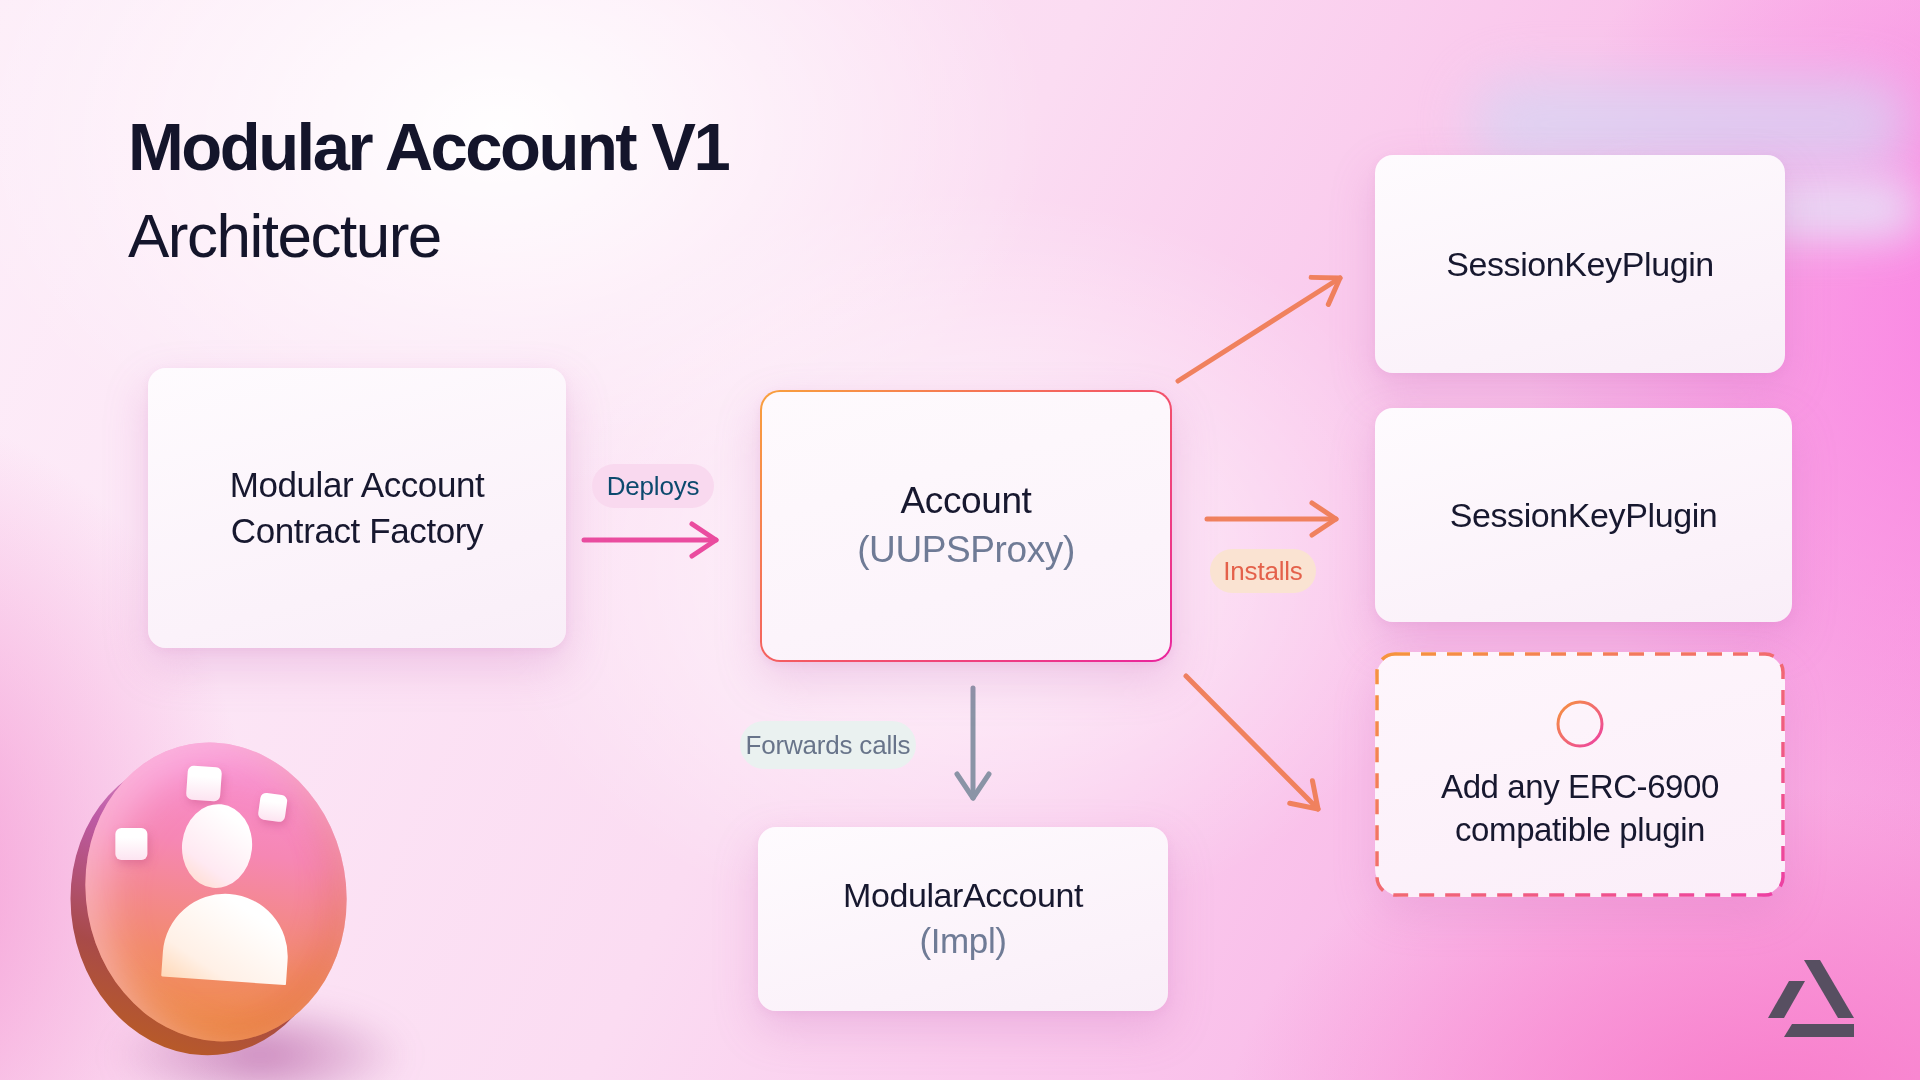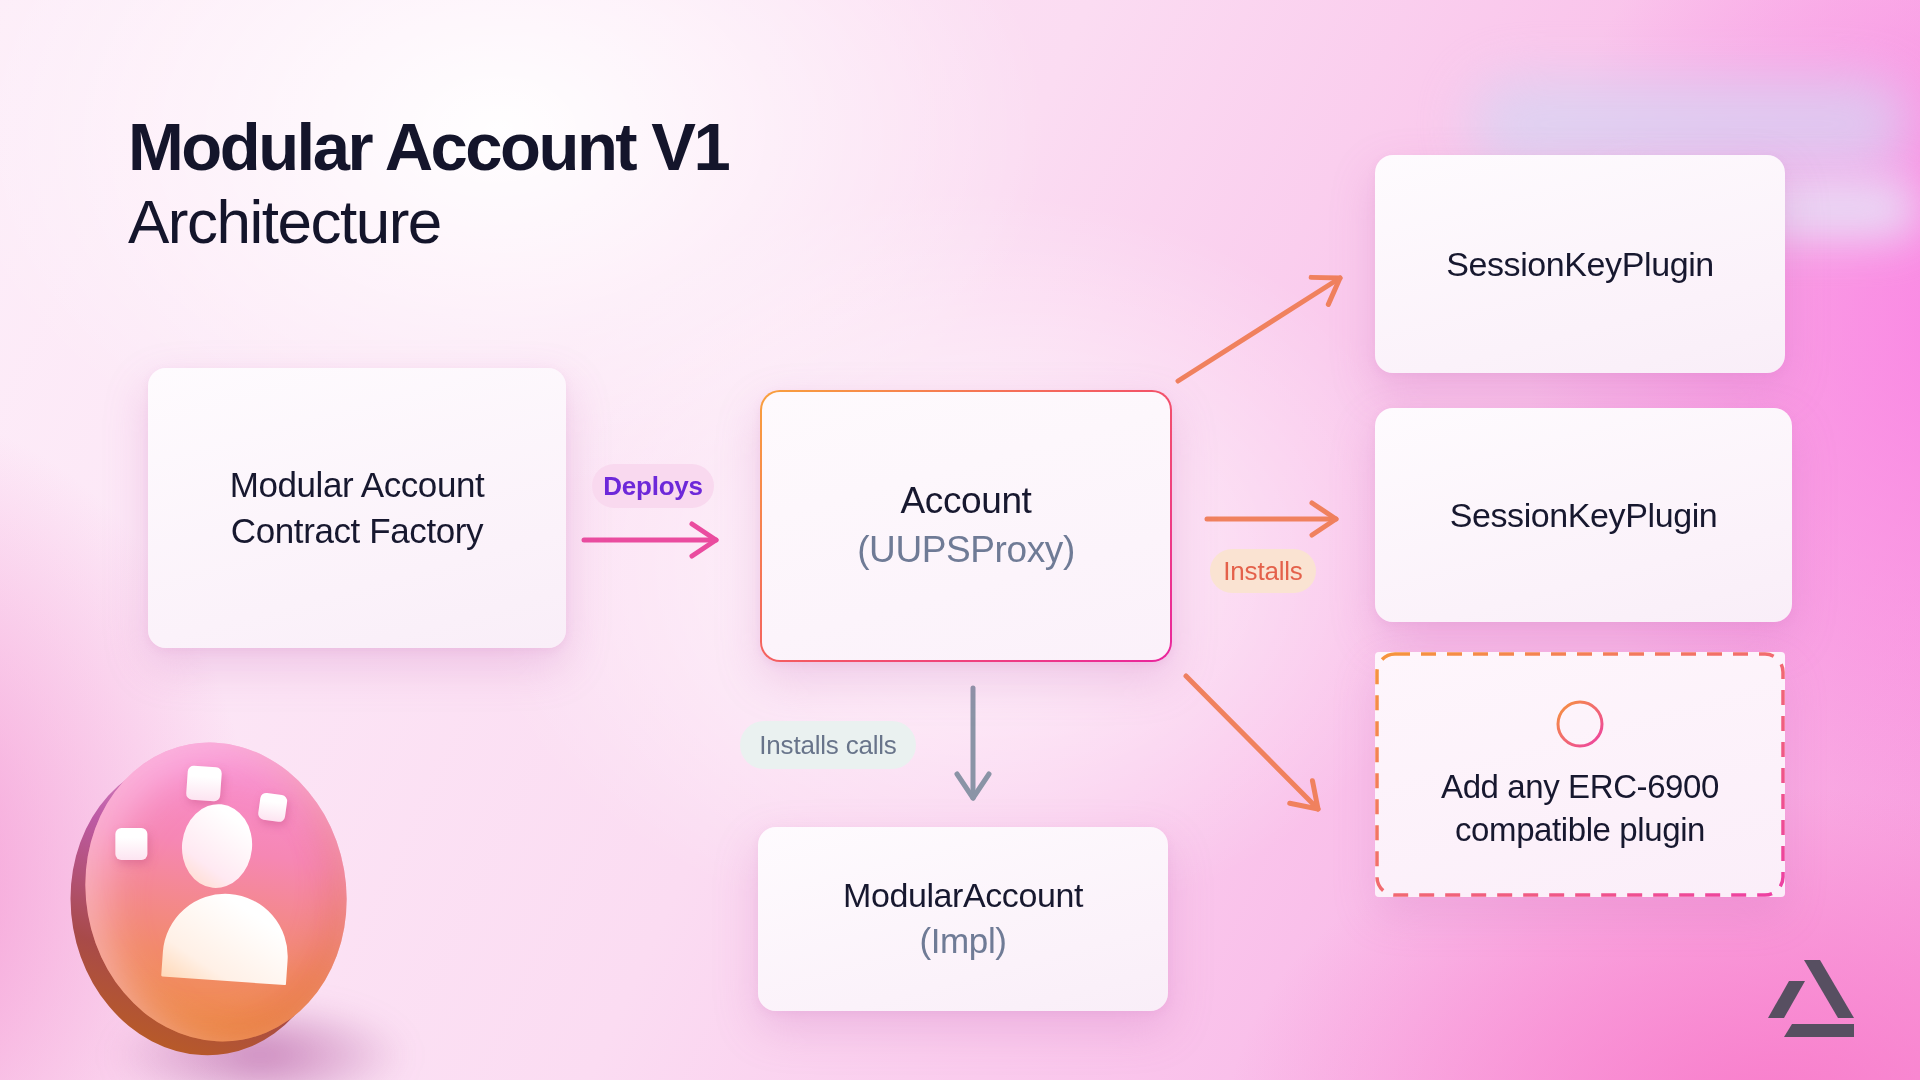--- a/index.html
+++ b/index.html
@@ -14,21 +14,21 @@
       radial-gradient(900px 560px at 92% 104%, rgba(248,120,200,.9) 0%, rgba(248,120,200,0) 60%),
       radial-gradient(640px 820px at -6% 82%, rgba(243,138,205,.85) 0%, rgba(243,138,205,0) 58%),
       linear-gradient(115deg,#fdeef9 0%,#fbdcf2 45%,#f9b9e8 78%,#f89ddd 100%);
   }
   .cloud{position:absolute;pointer-events:none;}
   .cloud1{left:1470px;top:78px;width:440px;height:92px;background:#d7d5f3;border-radius:60px;filter:blur(26px);opacity:.75;}
   .cloud2{left:1600px;top:178px;width:320px;height:62px;background:#e7e4f8;border-radius:40px;filter:blur(22px);opacity:.85;}
 
   .title{position:absolute;left:128px;top:112px;color:#14152b;}
   .title .l1{font-size:67px;font-weight:700;letter-spacing:-2.5px;line-height:1.04;margin:0;}
-  .title .l2{font-size:62px;font-weight:400;letter-spacing:-1.5px;line-height:1.1;margin:6px 0 0 0;}
+  .title .l2{font-size:62px;font-weight:400;letter-spacing:-1.5px;line-height:1.1;margin:20px 0 0 0;}
 
   .node{
     position:absolute;display:flex;flex-direction:column;align-items:center;justify-content:center;
     background:linear-gradient(165deg,#fefbfe 0%,#fbf2fa 70%,#f9eef8 100%);
     border-radius:18px;text-align:center;color:#17182f;
     box-shadow:0 18px 44px rgba(198,104,182,.25),0 3px 8px rgba(198,104,182,.10);
   }
   .node .label{font-size:34px;letter-spacing:-.4px;line-height:1.32;color:#17182f;}
   .node .sub{font-size:36px;letter-spacing:-.4px;line-height:1.32;color:#6f7b96;}
 
@@ -40,30 +40,30 @@
                linear-gradient(140deg,#f9a13d 0%,#f35566 52%,#e9259e 100%) border-box;
     border-radius:20px;}
   .account .label{font-size:37px;}
   .account .sub{font-size:37px;}
   .impl{left:758px;top:827px;width:410px;height:184px;justify-content:center;}
   .impl .sub{font-size:35px;}
   .multiowner{left:1375px;top:155px;width:410px;height:218px;}
   .sessionkey{left:1375px;top:408px;width:417px;height:214px;}
   .erc6900{left:1375px;top:652px;width:410px;height:245px;
     background:linear-gradient(165deg,#fef6fc 0%,#fbeef9 100%);
-    border-radius:4px;box-shadow:0 18px 44px rgba(198,104,182,.20);}
+    border-radius:29px;box-shadow:0 18px 44px rgba(198,104,182,.20);}
   .erc6900 .label{font-size:33px;line-height:1.3;}
   .dash-svg{position:absolute;inset:0;width:100%;height:100%;pointer-events:none;}
   .plus-wrap{margin-bottom:16px;line-height:0;}
 
   .badge{
     position:absolute;display:flex;align-items:center;justify-content:center;
     border-radius:999px;font-size:26px;letter-spacing:-.2px;
   }
-  .badge-deploys{left:592px;top:464px;width:122px;height:44px;background:#f9d9ef;color:#6d28d9;font-weight:bold;}
+  .badge-deploys{left:592px;top:464px;width:122px;height:44px;background:#f9d9ef;color:#0c4a6e;}
   .badge-installs{left:1210px;top:549px;width:106px;height:44px;background:#fae3d2;color:#e4614b;}
   .badge-forwards{left:740px;top:721px;width:176px;height:48px;background:#eaf1f0;color:#68748a;}
 
   .arrows{position:absolute;inset:0;width:1920px;height:1080px;pointer-events:none;}
 
   
   .coin{position:absolute;left:86px;top:742px;width:260px;height:300px;transform:rotate(-10deg);}
   .coin-shadow{position:absolute;left:110px;top:1000px;width:300px;height:110px;border-radius:50%;
     background:radial-gradient(closest-side,rgba(158,54,138,.55),rgba(158,54,138,0));filter:blur(14px);}
   .coin-rim{position:absolute;inset:0;border-radius:50%;transform:translate(-17px,11px);
@@ -162,21 +162,21 @@
         <line x1="26" y1="14" x2="26" y2="38" stroke="url(#plusGrad)" stroke-width="3" stroke-linecap="round"></line>
         <line x1="14" y1="26" x2="38" y2="26" stroke="url(#plusGrad)" stroke-width="3" stroke-linecap="round"></line>
       </svg>
     </div>
     <div class="label">Add any ERC-6900</div>
     <div class="label">compatible plugin</div>
   </div>
 
   <div class="badge badge-deploys">Deploys</div>
   <div class="badge badge-installs">Installs</div>
-  <div class="badge badge-forwards">Installs calls</div>
+  <div class="badge badge-forwards">Forwards calls</div>
 
   <div class="coin-shadow"></div>
   <div class="coin">
     <div class="coin-rim"></div>
     <div class="coin-face">
       <div class="cube cube1"></div>
       <div class="cube cube2"></div>
       <div class="cube cube3"></div>
       <div class="person-head"></div>
       <div class="person-body"></div>

